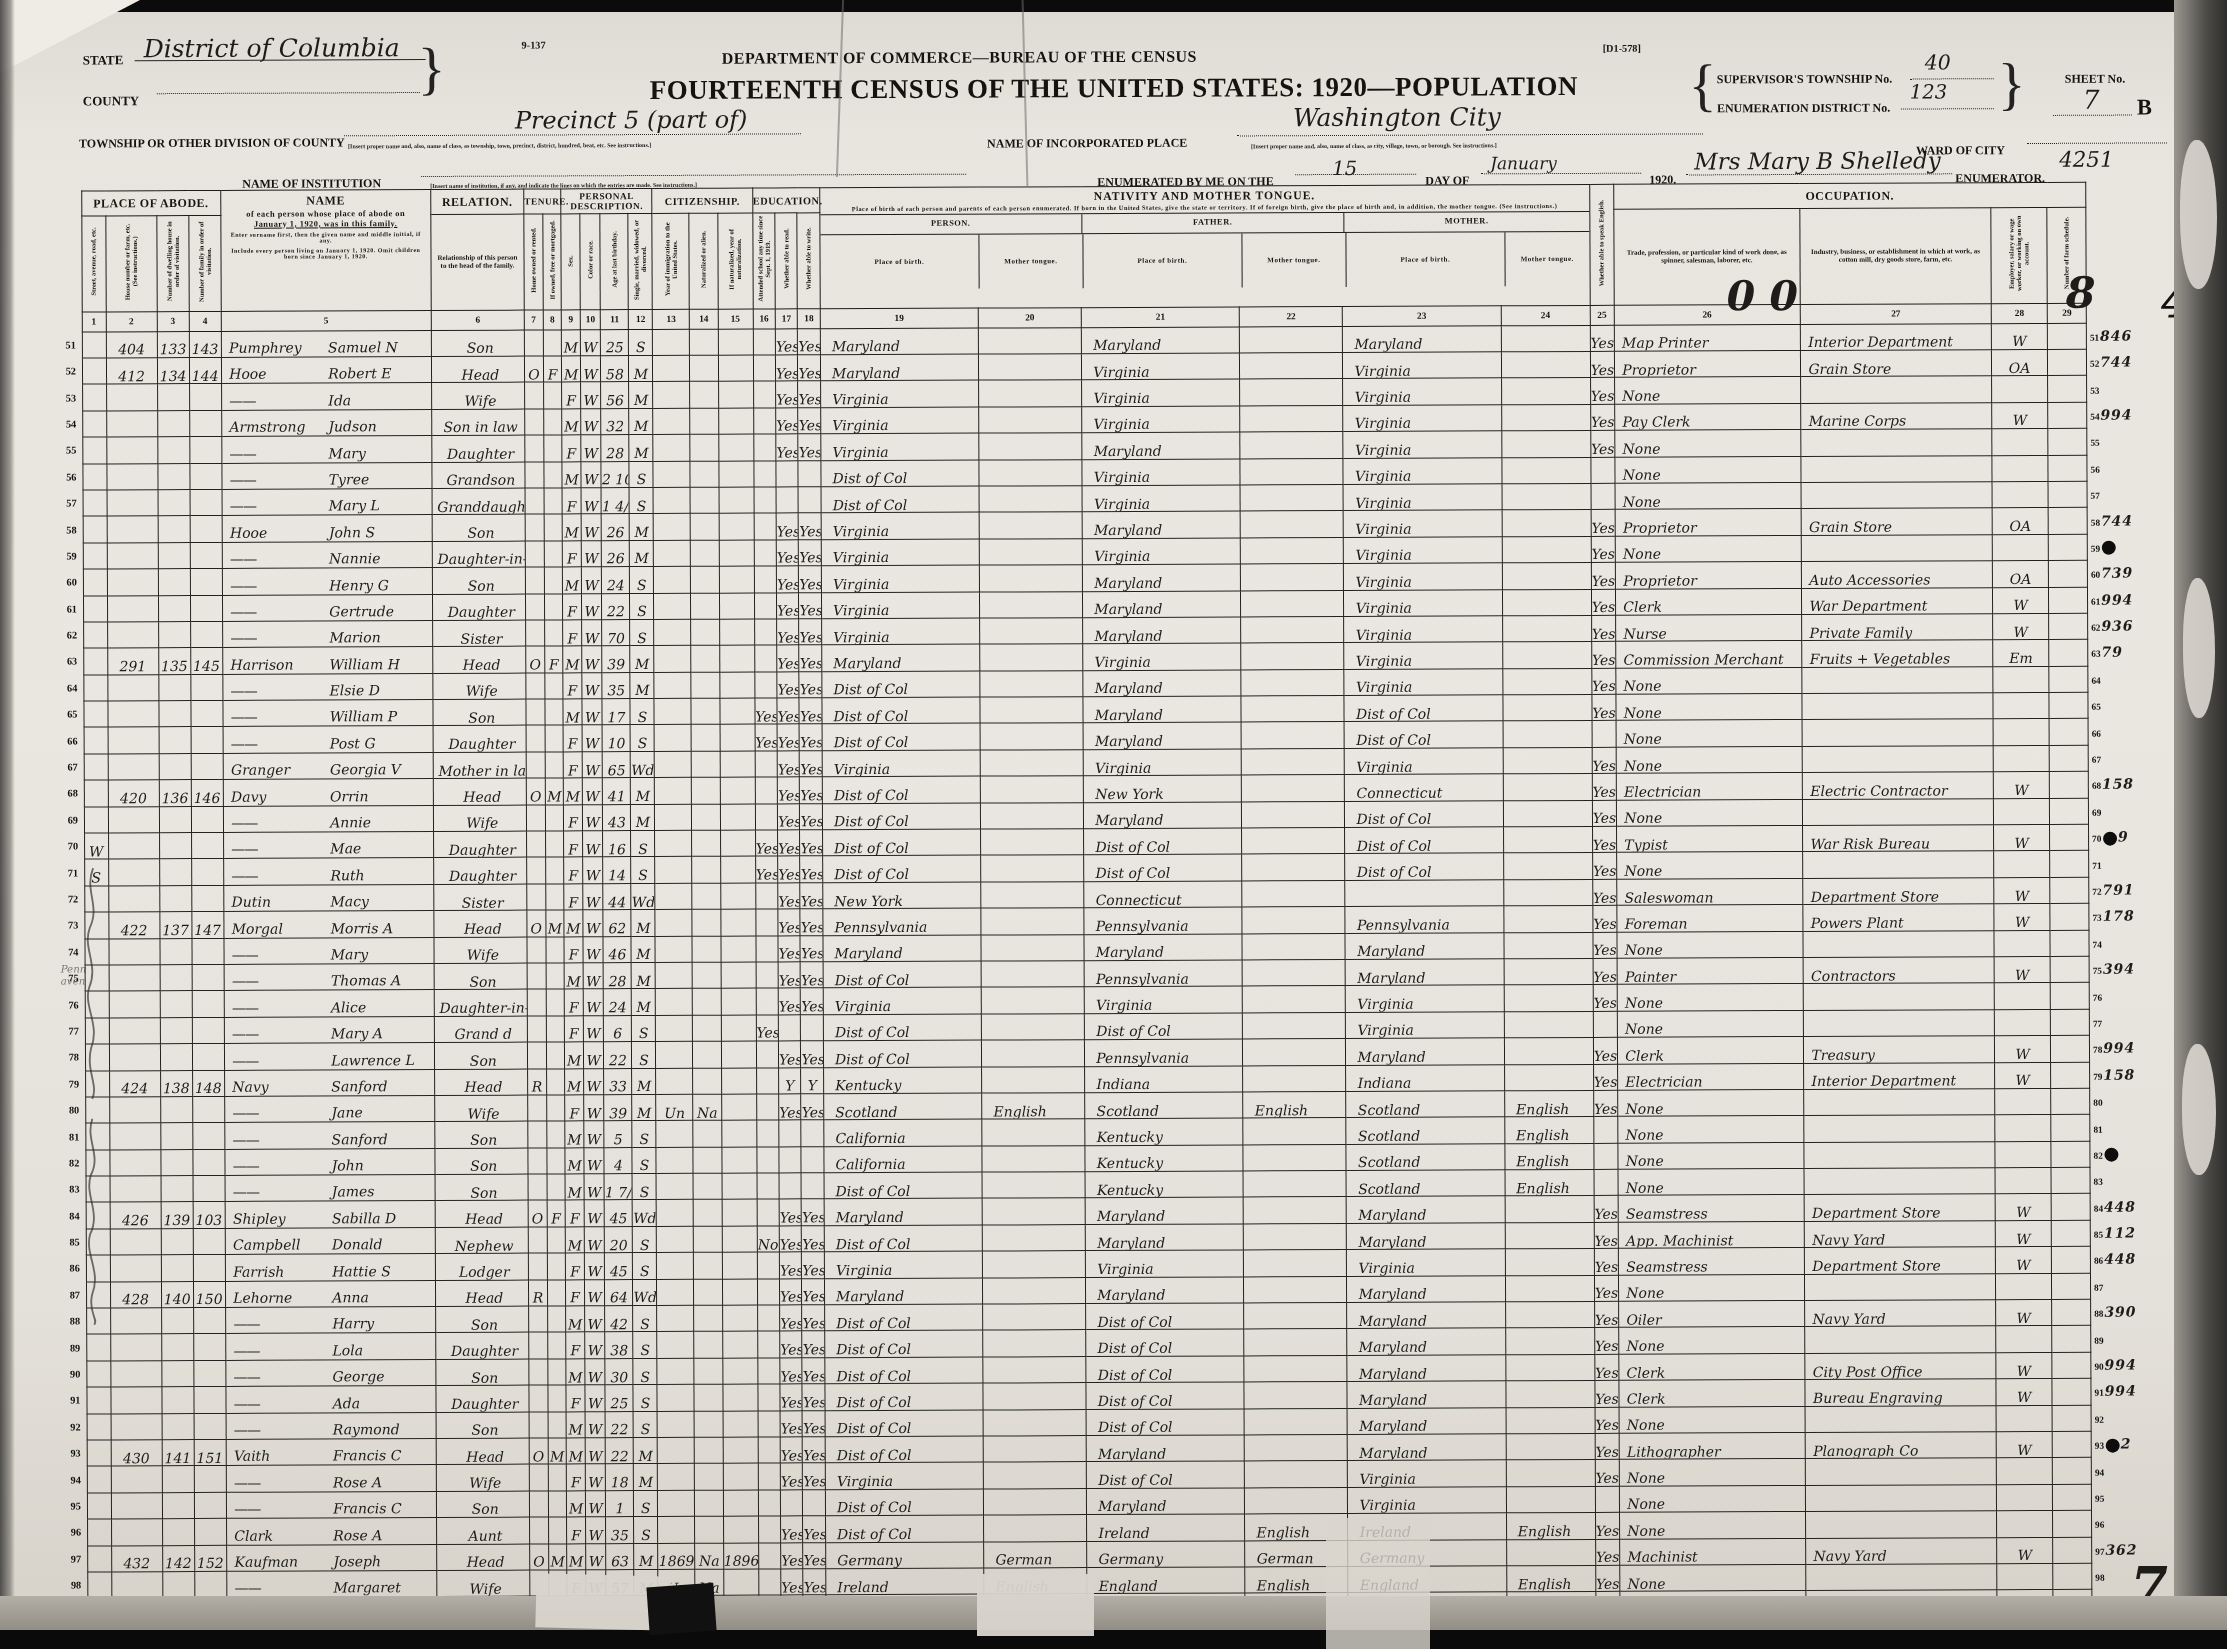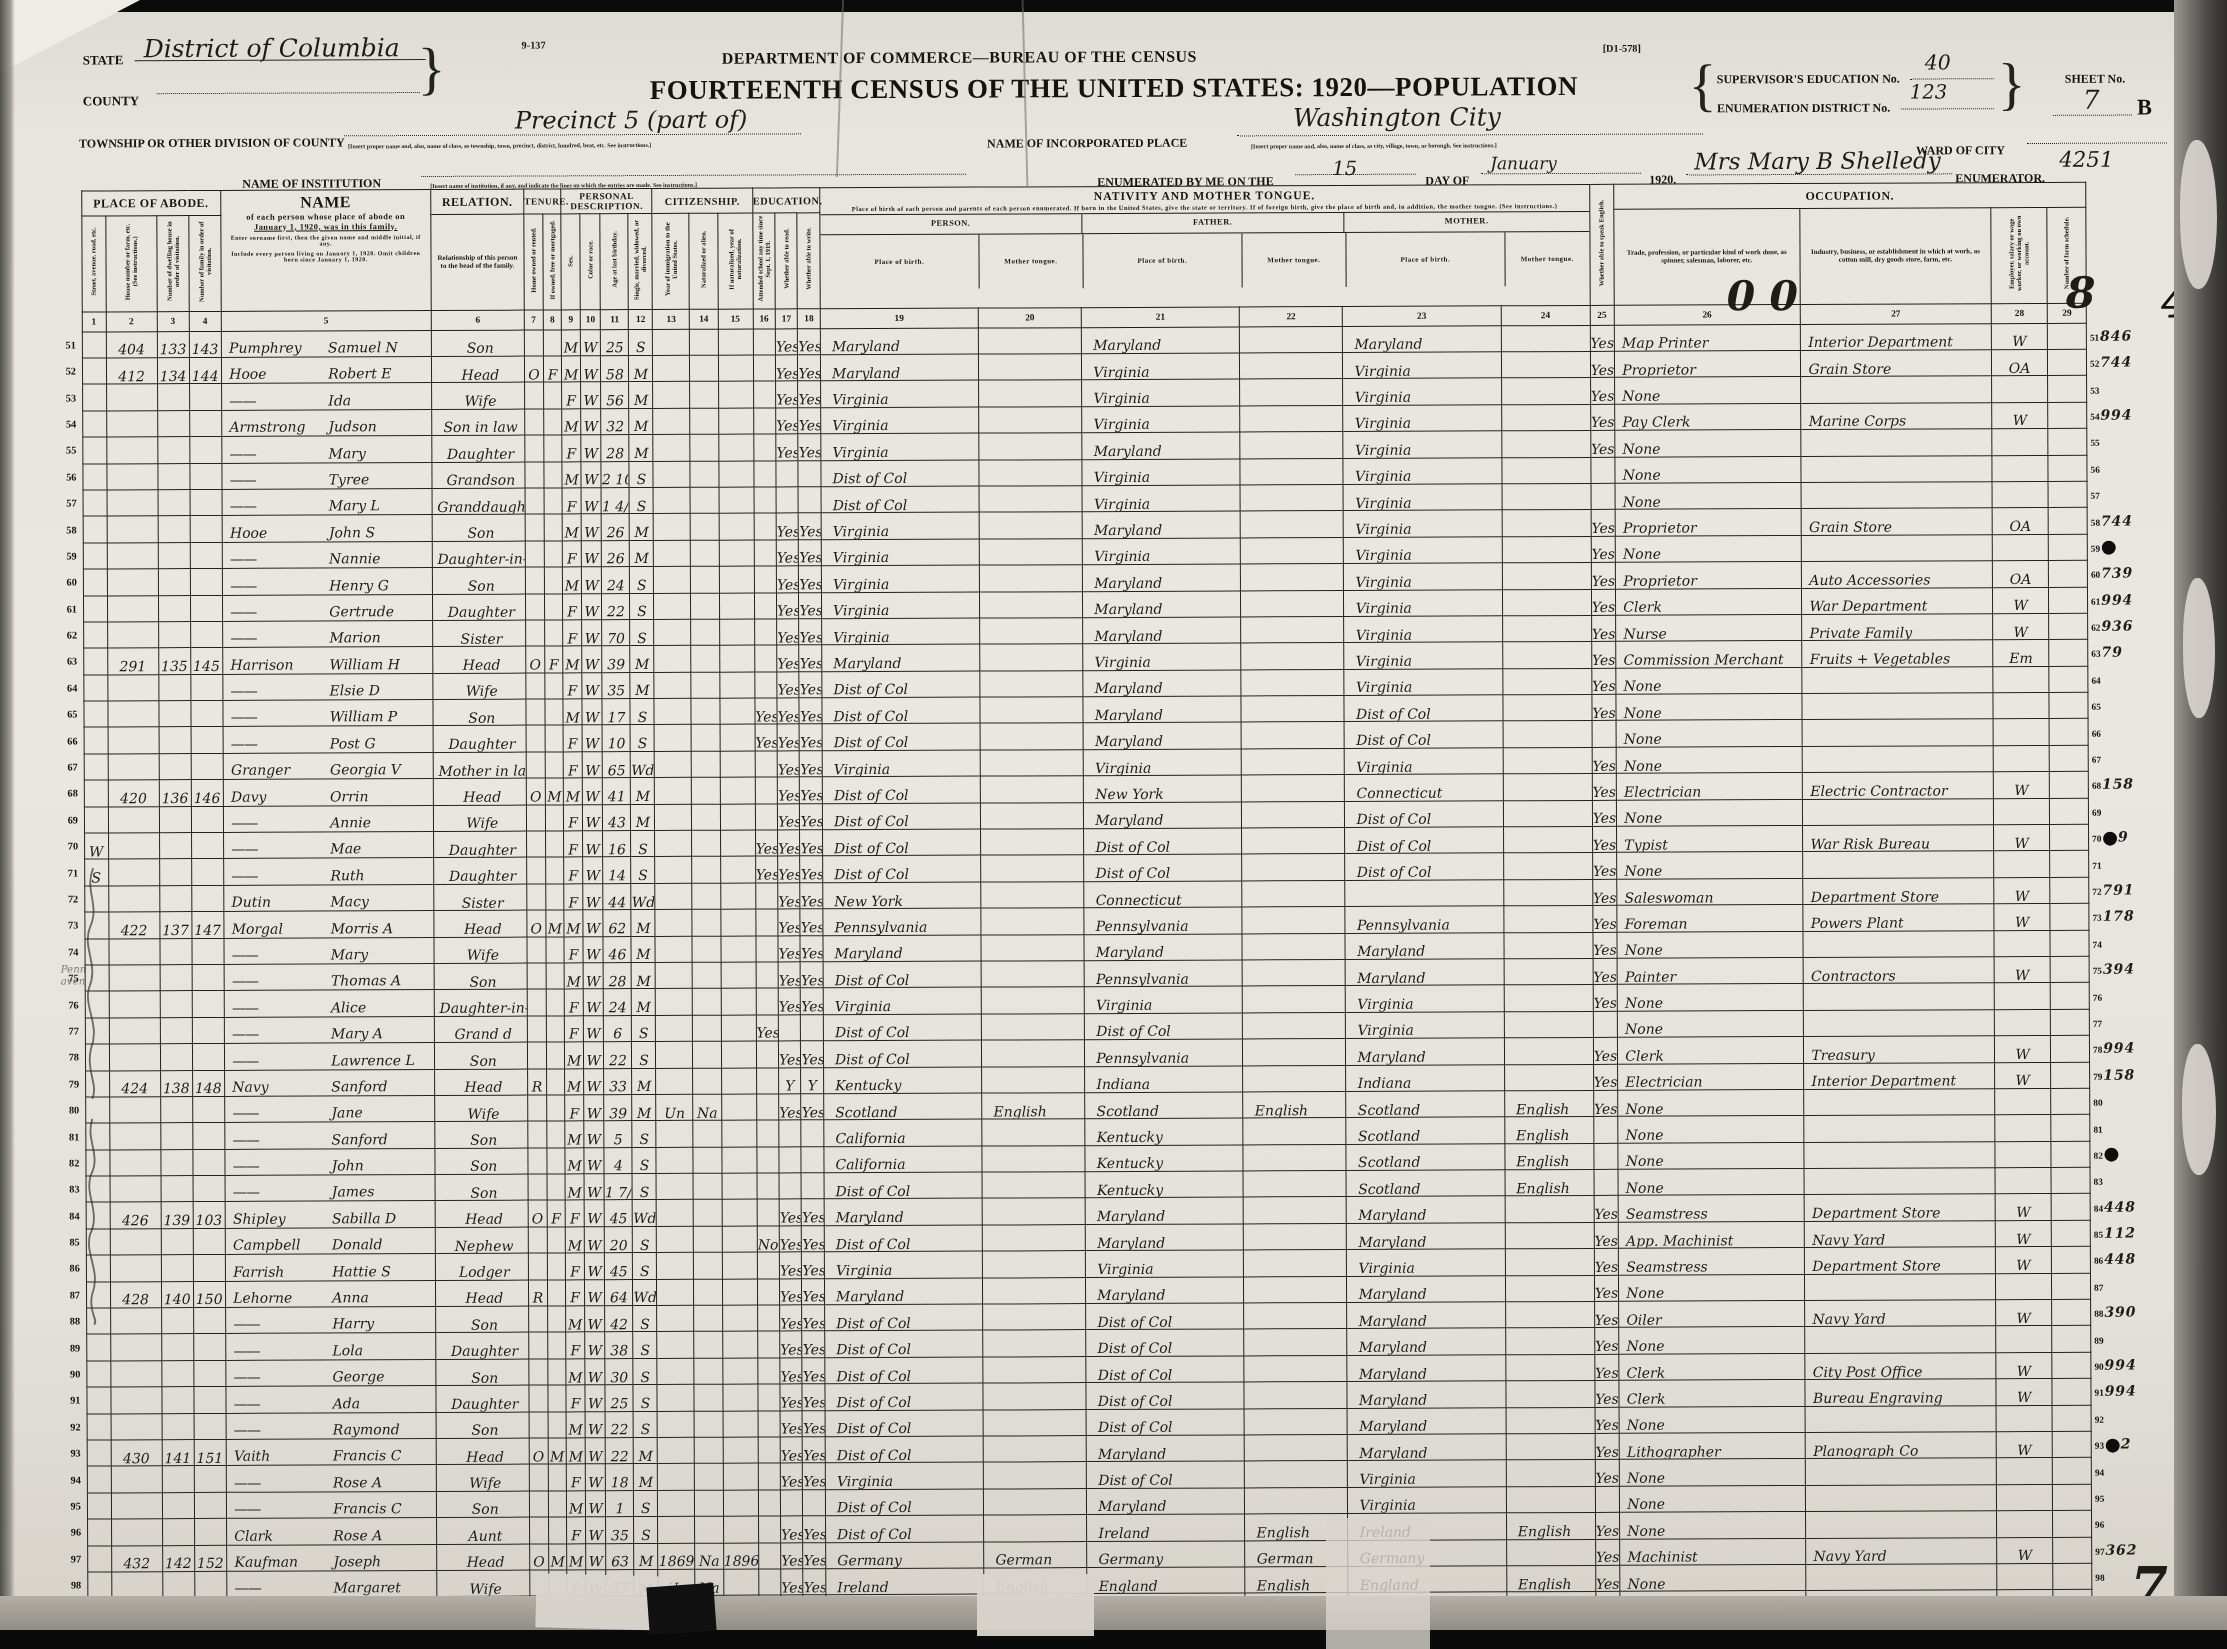--- a/index.html
+++ b/index.html
@@ -42,21 +42,21 @@
   .sn{display:inline-block;min-width:99px;padding-left:7.5px;font-size:14px;}
   .gv{font-size:14px;}
   .dash{letter-spacing:-0.9px;color:#2a2925;}
   .rel{text-align:center;padding-left:4.7px;font-size:12.6px;}
   .pb{text-align:left;padding-left:11.2px;font-size:13px;}
   .occ{text-align:left;padding-left:7.5px;font-size:12.6px;}
   .emp{font-size:12.6px;}
   .st{font-size:12px;}
   
   .namehead{vertical-align:top !important;}
-  .nm-t{font-size:16px;font-weight:bold;margin-top:2.8px;}
+  .nm-t{font-size:12px;font-weight:bold;margin-top:2.8px;}
   .nm-l{font-size:8.4px;font-weight:bold;margin-top:0.9px;}
   .nm-u{text-decoration:underline;}
   .nm-s{font-size:6px;font-weight:bold;margin-top:3.7px;white-space:normal;padding:0 5.6px;}
   
   .nat{vertical-align:top !important;padding:0 !important;}
   .nat-title{font-size:11.7px;font-weight:bold;letter-spacing:0.9px;margin-top:2.8px;}
   .nat-note{font-size:6.3px;font-weight:bold;white-space:normal;padding:0.9px 13px 1.9px 13px;line-height:1.25;}
   .nat-pfm{display:flex;border-top:1.3px solid #1d1c19;}
   .nat-pfm div{font-size:8.4px;font-weight:bold;border-right:1.3px solid #1d1c19;height:18.6px;line-height:18.6px;}
   .nat-pfm div:last-child{border-right:none;}
@@ -120,21 +120,21 @@
     <span class="pr" style="left:1428px;top:175px;font-size:12px;">DAY OF</span>
     <span class="hw hwabs" style="left:1493px;top:155px;font-size:17px;">January</span>
     <span class="dotted rule" style="left:1484px;top:175px;width:160px;"></span>
     <span class="pr" style="left:1652px;top:175px;font-size:12px;text-align:center;">1920.</span>
     <span class="hw hwabs" style="left:1697px;top:151px;font-size:23px;">Mrs Mary B Shelledy</span>
     <span class="dotted rule" style="left:1689px;top:177px;width:266px;"></span>
     <span class="pr" style="left:1958px;top:175px;font-size:12px;">ENUMERATOR.</span>
     <span class="hw hwabs" style="left:2062px;top:151px;font-size:21.4px;">4251</span>
 
     <span class="brace" style="left:1692px;top:54px;font-size:58px;">{</span>
-    <span class="pr" style="left:1720px;top:75px;font-size:12px;">SUPERVISOR'S EDUCATION No.</span>
+    <span class="pr" style="left:1720px;top:75px;font-size:12px;">SUPERVISOR'S TOWNSHIP No.</span>
     <span class="hw hwabs" style="left:1928px;top:54px;font-size:20.5px;">40</span>
     <span class="dotted rule" style="left:1913px;top:82px;width:84px;"></span>
     <span class="brace" style="left:2001px;top:54px;font-size:58px;">}</span>
     <span class="pr" style="left:1720px;top:104px;font-size:12px;">ENUMERATION DISTRICT No.</span>
     <span class="hw hwabs" style="left:1913px;top:84px;font-size:19.6px;">123</span>
     <span class="dotted rule" style="left:1904px;top:112px;width:93px;"></span>
 
     <span class="pr" style="left:2068px;top:76px;font-size:12px;">SHEET No.</span>
     <span class="hw hwabs" style="left:2086px;top:89px;font-size:26px;">7</span>
     <span class="dotted rule" style="left:2056px;top:119px;width:79px;"></span>

